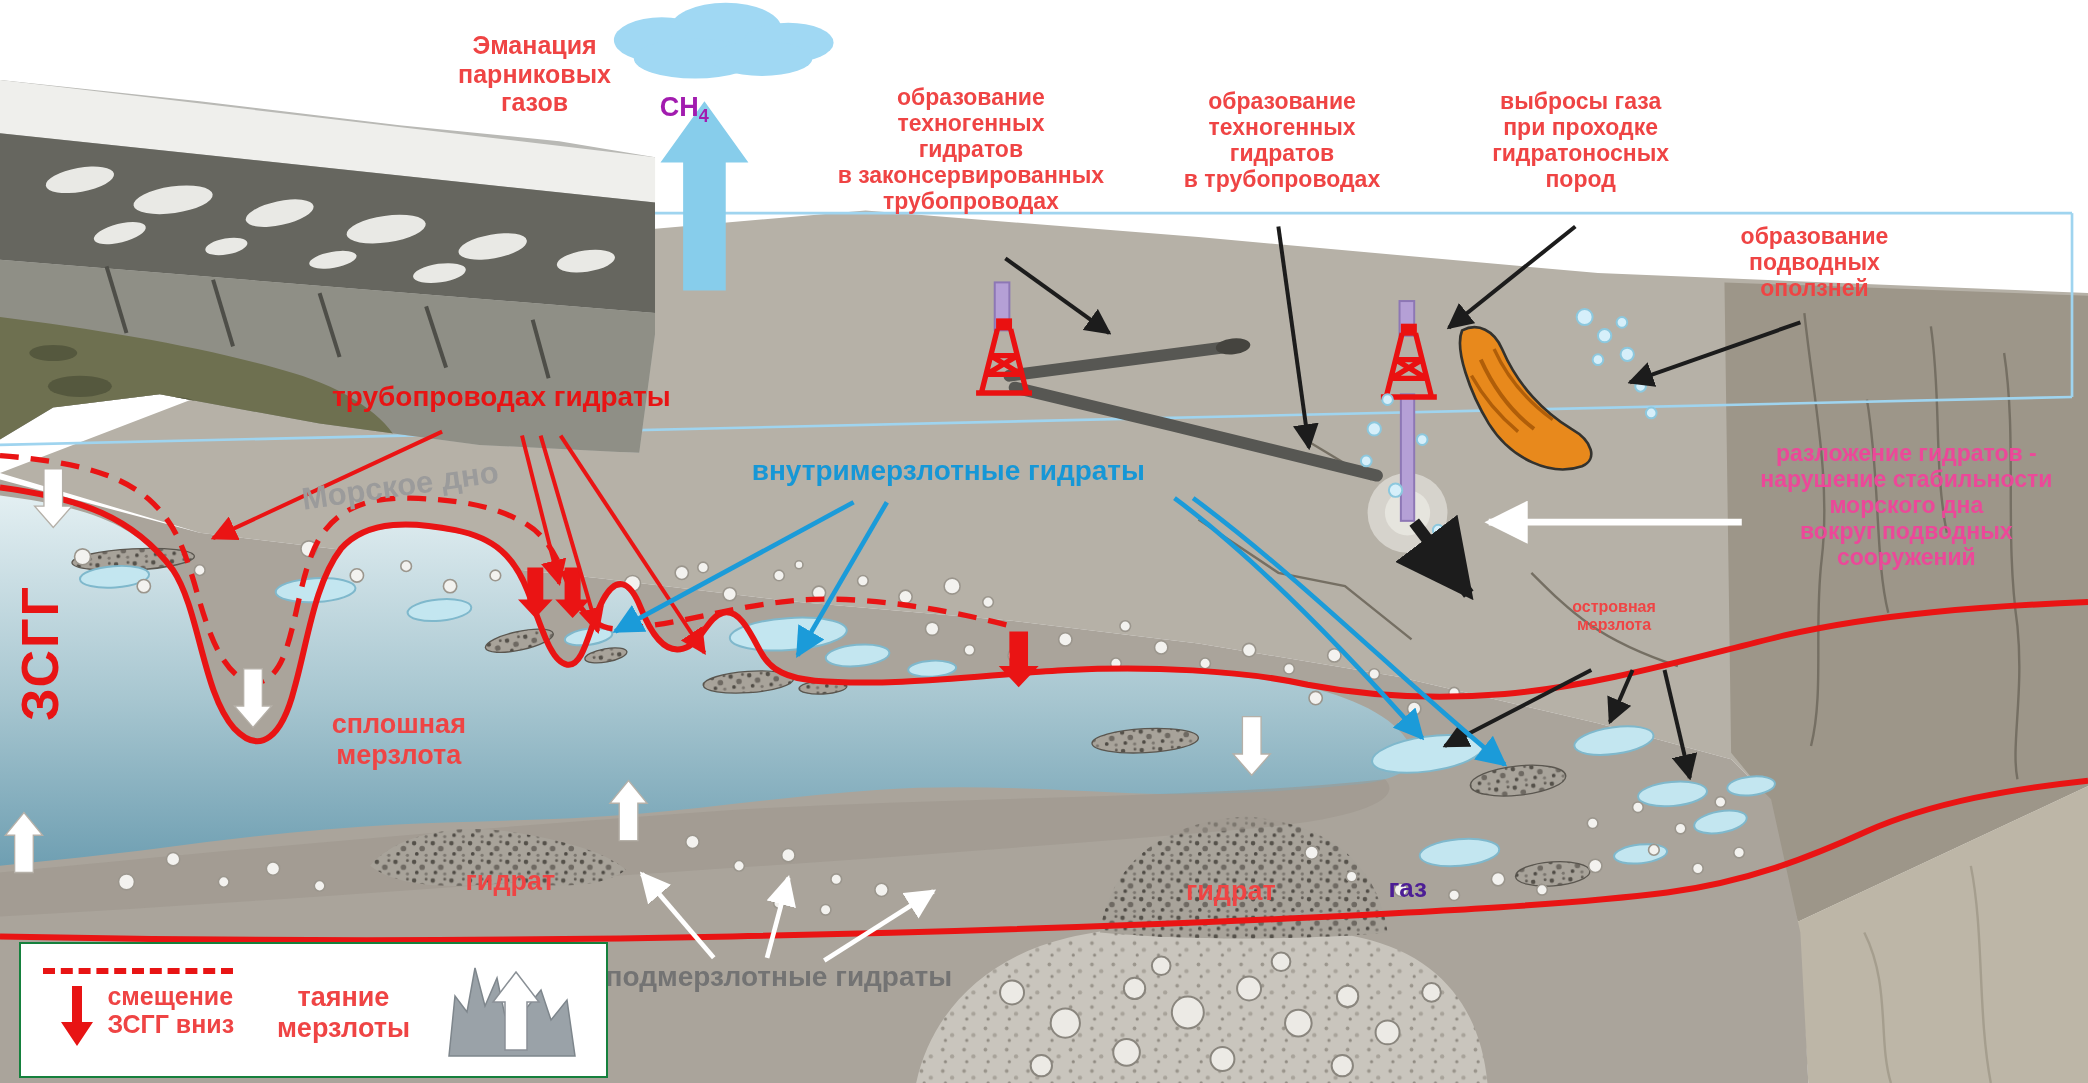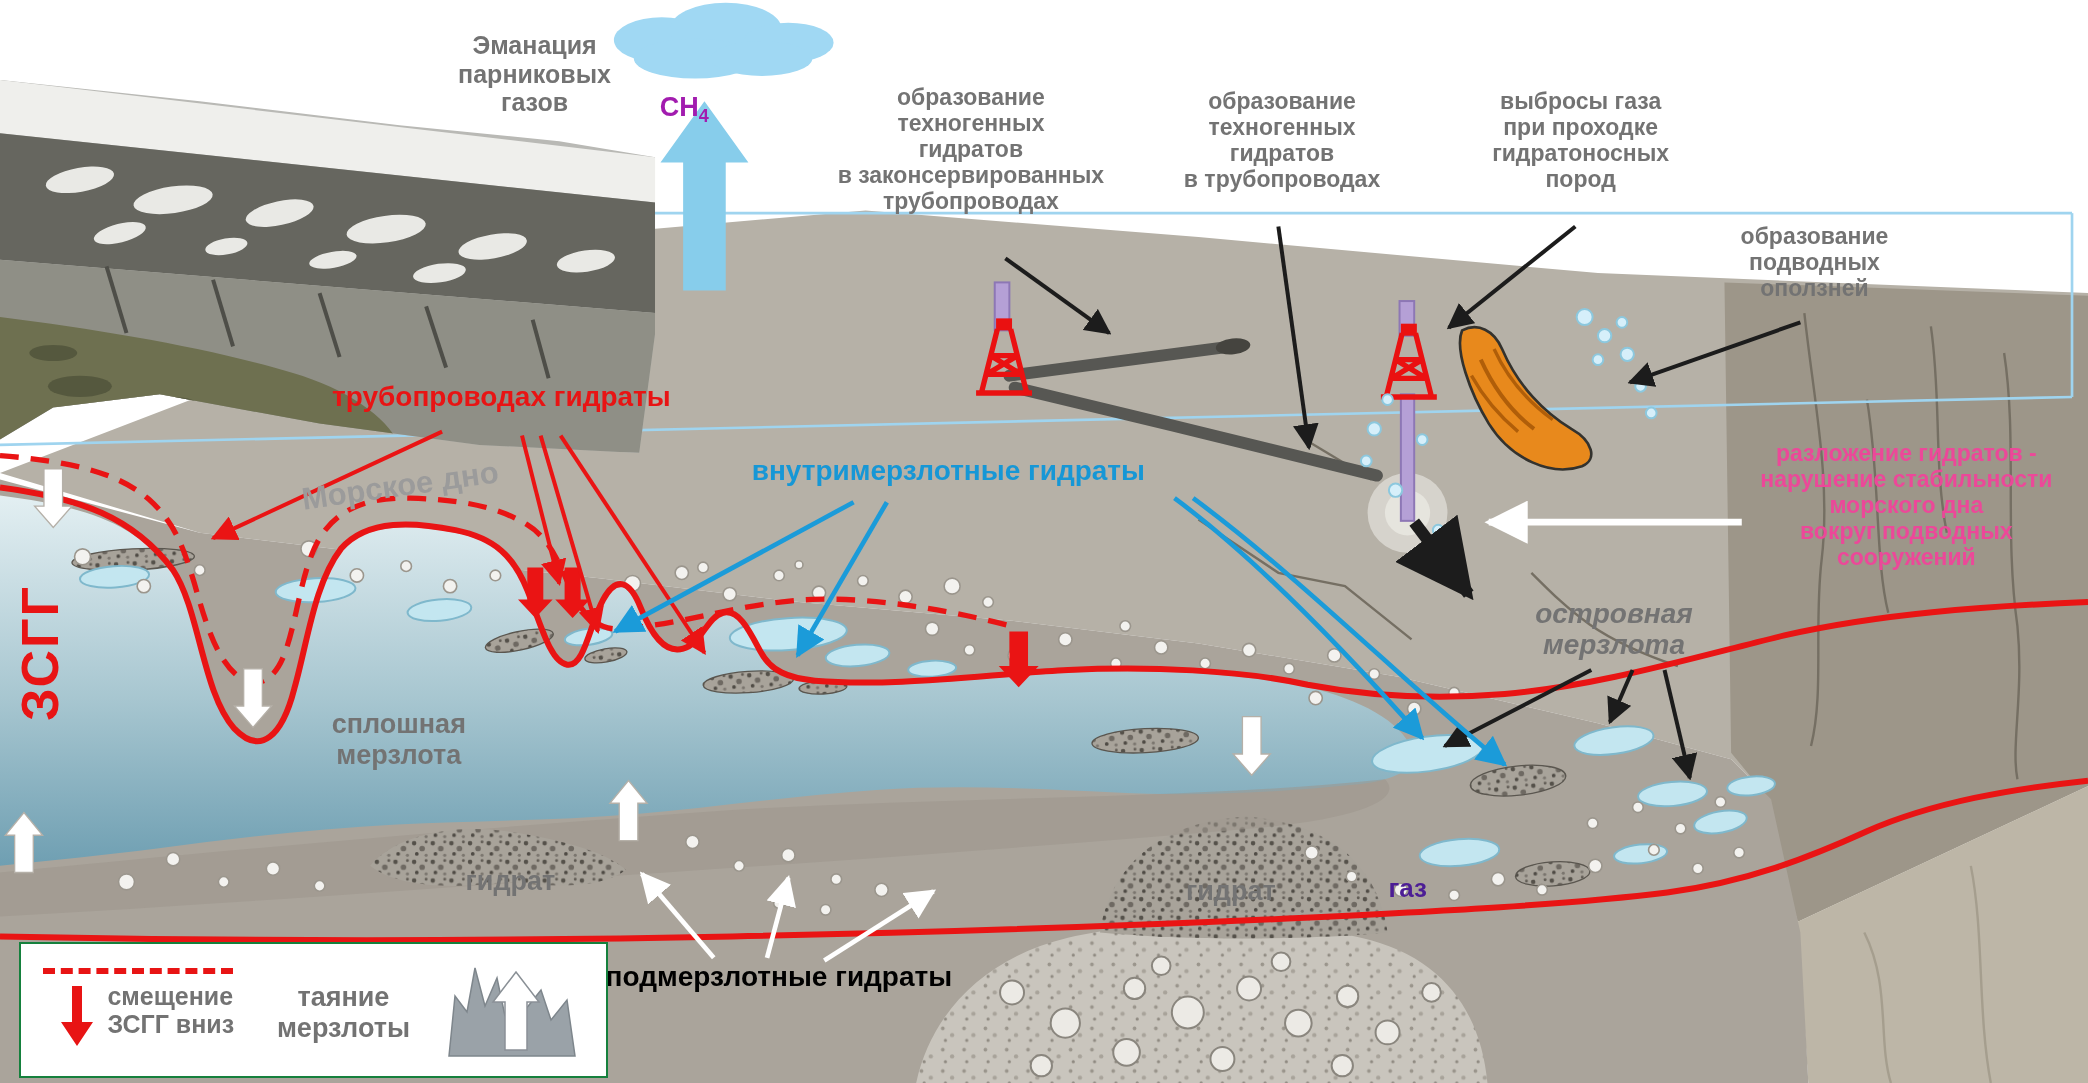--- a/index.html
+++ b/index.html
@@ -1,28 +1,28 @@
 <!DOCTYPE html>
 <html><head>
 <meta charset="utf-8">
 <style>
   html,body{margin:0;padding:0;background:#fff;}
   .stage{position:relative;width:2088px;height:1083px;overflow:hidden;background:#fff;
          font-family:"Liberation Sans", sans-serif;}
   .stage svg.scene{position:absolute;inset:0;width:100%;height:100%;}
   .lbl{position:absolute;font-weight:bold;white-space:pre-line;line-height:1.13;}
   .center{text-align:center;}
-  .lbl-black{color:#737373;}
+  .lbl-black{color:#ef4444;}
   .lbl-red{color:#e81414;}
   .lbl-blue{color:#1697d6;}
   .lbl-gray{color:#9b9b9b;}
   .lbl-white{color:#ec4899;}
   .lbl-navy{color:#4c1d95;}
-  .lbl-maroon{color:#000000;}
-  .fs23{font-size:23px;} .fs24{font-size:28px;font-style:italic;} .fs25{font-size:25px;}
+  .lbl-maroon{color:#737373;}
+  .fs23{font-size:23px;} .fs24{font-size:16px;} .fs25{font-size:25px;}
   .fs26{font-size:26px;} .fs27{font-size:27px;} .fs28{font-size:28px;}
   .fs31{font-size:31px;}
   .ch4{font-size:27px;color:#a21caf;font-weight:bold;}
   .ch4 .sub{font-size:18px;vertical-align:-6px;}
   .seafloor-rot{transform:rotate(-8deg);}
   .zsgg{font-size:52px;letter-spacing:2px;transform:translate(-50%,-50%) rotate(-90deg);}
   .legend{position:absolute;left:0.5%;top:87.0%;width:28.0%;height:12.2%;
           background:#fff;border:2px solid #15803d;margin-left:9px;}
   .legend .dash{position:absolute;left:22px;top:24px;width:190px;border-top:6px dashed #e81414;}
   .legend .larrow{position:absolute;left:38px;top:42px;}

